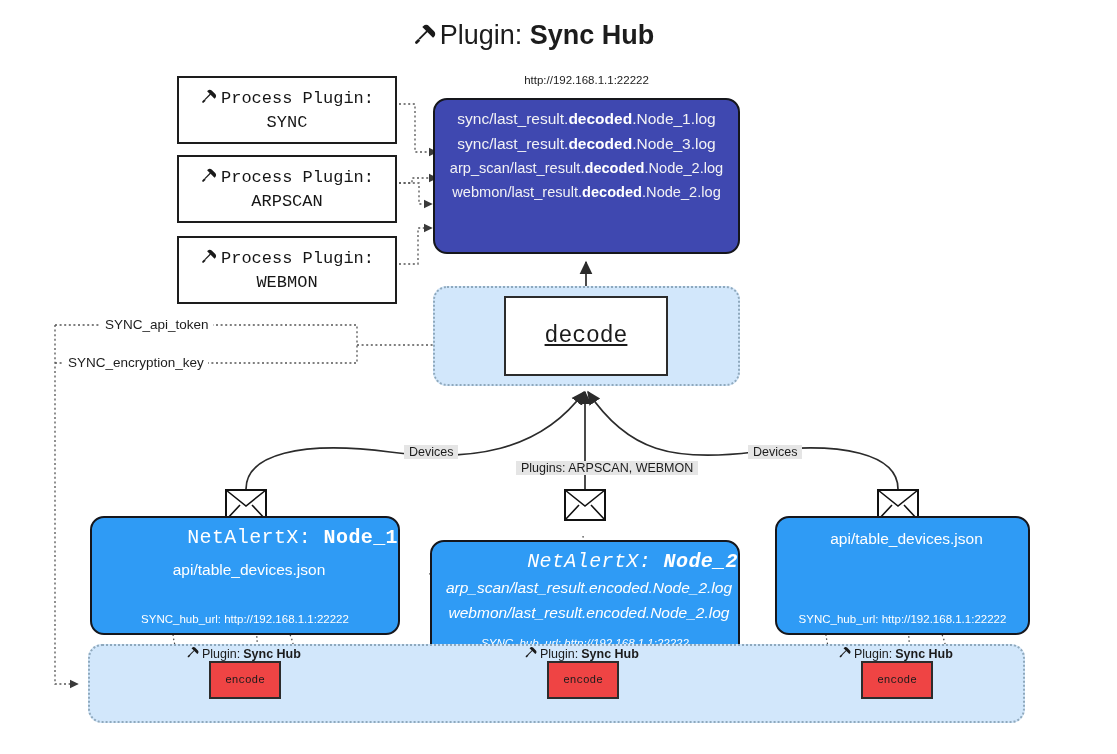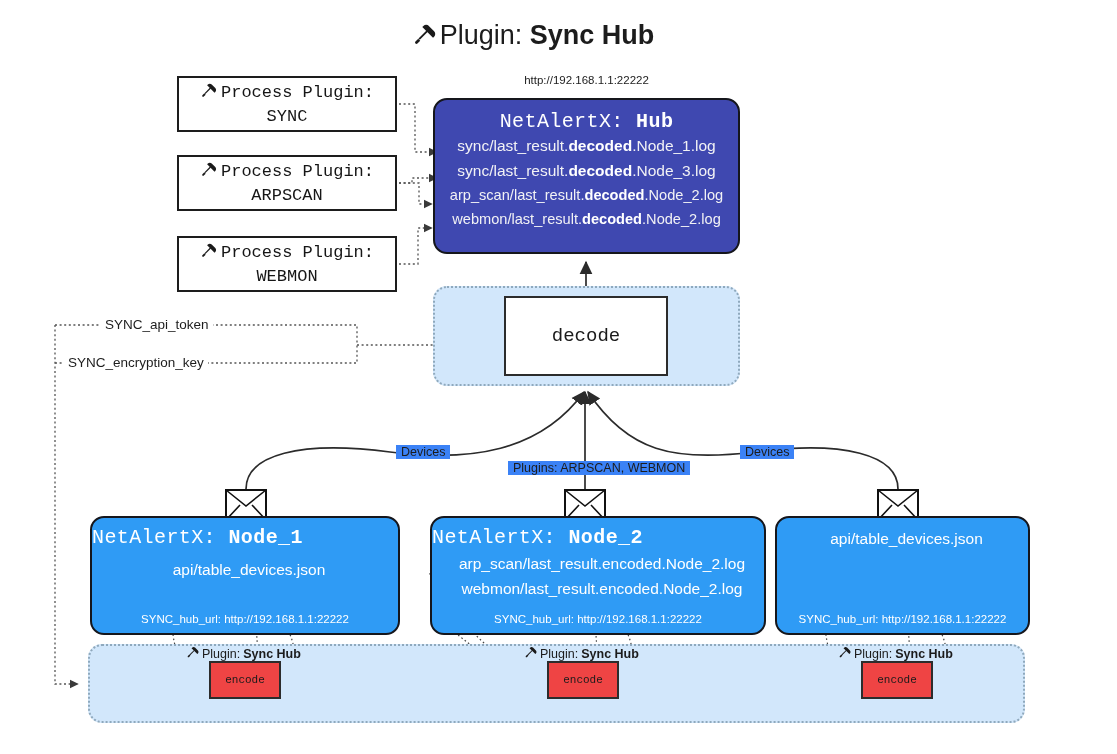--- a/index.html
+++ b/index.html
@@ -57,21 +57,21 @@
     font-size: 15.5px; line-height: 25px;
     white-space: nowrap;
     color: #f2f2f5;
   }
   .hub-line:nth-of-type(1) { margin-top: 6px; }
   .hub-line b { font-weight: 700; color: #ffffff; }
   .hub-line.tight { font-size: 14.6px; line-height: 24px; }
 
   
   .pp-box {
-    width: 220px; height: 56px;
+    width: 220px; height: 68px;
     background: #ffffff;
     border: 2px solid #1d1d1d;
     display: flex; flex-direction: column;
     align-items: center; justify-content: center;
     font-family: "Liberation Mono", monospace;
     font-size: 17px; line-height: 22px;
     color: #161616;
     white-space: nowrap;
   }
   #pp-sync    { left: 177px; top: 76px; }
@@ -86,55 +86,56 @@
     background: #d2e7fb;
     border: 2px dotted #8fa9bd;
     border-radius: 14px;
   }
   #decode-box {
     left: 504px; top: 296px; width: 164px; height: 80px;
     background: #ffffff;
     border: 2px solid #2c2c2c;
     display: flex; align-items: center; justify-content: center;
     font-family: "Liberation Mono", monospace;
-    font-size: 19px; color: #1b1b1b;
+    font-size: 23px; color: #1b1b1b; text-decoration: underline;
   }
 
   
   .tok-label {
     font-size: 13.5px; color: #1c1c1c;
     background: #ffffff; padding: 0 4px;
     white-space: nowrap;
   }
   #tok-api { left: 101px; top: 317px; }
   #tok-key { left: 64px;  top: 355px; }
 
   
   .edge-label {
     font-size: 12.5px; color: #1c1c1c;
-    background: #3b82f6; padding: 0 5px;
-    white-space: nowrap;
+    background: #e5e5e5; padding: 0 5px;
+    white-space: nowrap;
+    margin-left: 8px;
   }
   #lbl-dev-left  { left: 396px; top: 445px; }
   #lbl-dev-right { left: 740px; top: 445px; }
   #lbl-plugins   { left: 508px; top: 461px; }
 
   
   .node-box {
     background: #2f9bf5;
     border: 2px solid #15161c;
     border-radius: 14px;
     color: #ffffff;
     height: 119px;
   }
   #node1 { left: 90px;  top: 516px; width: 310px; }
-  #node2 { left: 430px; top: 516px; width: 336px; }
+  #node2 { left: 430px; top: 540px; width: 310px; font-style: italic; }
   #node3 { left: 775px; top: 516px; width: 255px; }
   .node-title {
-    margin-top: 8px; text-align: left;
+    margin-top: 8px; text-align: right;
     font-family: "Liberation Mono", monospace;
     font-size: 20px; letter-spacing: .4px;
   }
   .node-title .b { font-weight: 700; }
   .node-line {
     text-align: center; font-size: 15.5px; line-height: 25px;
     white-space: nowrap; color: #ffffff; padding-left: 8px;
   }
   .node-lines { margin-top: 8px; }
   .node-lines.two { margin-top: 2px; }
@@ -236,21 +237,20 @@
           <path d="M7.2 17.4 6 16.2l7.4-7.4 1.2 1.2z"></path>
           <path d="M14.6 3.6 20.4 9.4c1.4 1.4 1.4 3.7 0 5.1l-1 1-9.9-9.9 1-1c1.4-1.4 3.7-1.4 5.1 0z"></path>
         </g>
       </svg>
     </span><span class="t-plain">Plugin: </span><span class="t-bold">Sync Hub</span>
   </div>
 
   <div class="node" id="hub-url">http://192.168.1.1:22222</div>
 
   <div class="node" id="hub-box">
-    <div id="hub-title"><span>NetAlertX: </span><span class="b">Hub</span></div>
     <div class="hub-line"><span>sync/last_result.</span><b>decoded</b><span>.Node_1.log</span></div>
     <div class="hub-line"><span>sync/last_result.</span><b>decoded</b><span>.Node_3.log</span></div>
     <div class="hub-line tight"><span>arp_scan/last_result.</span><b>decoded</b><span>.Node_2.log</span></div>
     <div class="hub-line tight"><span>webmon/last_result.</span><b>decoded</b><span>.Node_2.log</span></div>
   </div>
 
   <div class="node pp-box" id="pp-sync">
     <div class="pp-l1">
       <span class="plug-ico">
         <svg width="18" height="18" viewBox="0 0 24 24">

